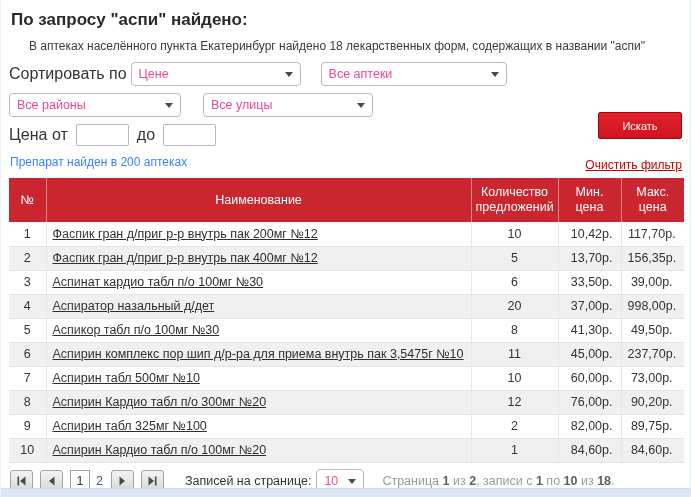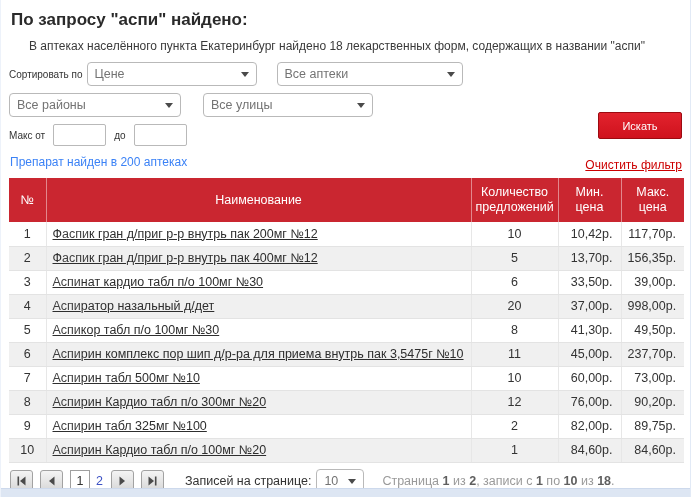--- a/index.html
+++ b/index.html
@@ -7,23 +7,23 @@
   body { font-family:"Liberation Sans","DejaVu Sans",sans-serif; }
   .page { position:relative; width:691px; height:497px; background:#fff; overflow:hidden;
           border-left:1px solid #edf2fa; border-right:1px solid #e2eaf6; }
   .content { padding:8px; }
 
   .title { font-size:17px; font-weight:bold; color:#2a2a2a; margin:2px 0 0 2px; }
   .subtitle { font-size:12px; color:#3a3a3a; margin:9px 0 0 20px; }
 
   .filters { position:relative; margin-top:9px; }
   .frow { display:flex; align-items:center; margin-top:7px; }
-  .flabel { font-size:10px; color:#333; }
+  .flabel { font-size:16px; color:#333; }
   .sel { position:relative; height:24px; background:#fff; border:1px solid #b9b9b9; border-radius:4px;
-         font-size:12.5px; color:#737373; line-height:22px; padding:0 20px 0 7px; cursor:pointer; }
+         font-size:12.5px; color:#ec4899; line-height:22px; padding:0 20px 0 7px; cursor:pointer; }
   .sel .arrow { position:absolute; right:7px; top:9px; width:0; height:0;
                 border-left:4px solid transparent; border-right:4px solid transparent; border-top:5px solid #4a4a4a; }
   .sel-sort { width:170px; margin-left:4px; }
   .sel-pharm { width:186px; margin-left:20px; }
   .sel-district { width:172px; }
   .sel-street { width:170px; margin-left:22px; }
   .price-input { width:53px; height:22px; border:1px solid #b9b9b9; border-radius:2px; margin:0 8px;
                  font-size:12px; padding:0 4px; color:#333; }
   .found { font-size:12px; color:#3b82f6; margin-top:9px; margin-left:1px; }
 
@@ -36,21 +36,21 @@
   table.results col.c-num { width:37px; }
   table.results col.c-offers { width:87px; }
   table.results col.c-min { width:63px; }
   table.results col.c-max { width:63px; }
   thead th { background:#ca2630; color:#fff; font-weight:normal; font-size:12.5px; text-align:center;
              vertical-align:middle; height:44px; padding:2px 4px; line-height:15px;
              border-right:1px solid rgba(255,255,255,.45); }
   thead th:last-child { border-right:none; }
   tbody td { height:24px; border-bottom:1px solid #e3e3e3; border-right:1px solid #e7e7e7; color:#333;
              padding:0 6px; vertical-align:middle; }
-  tbody td:last-child { border-right:none; }
+  tbody td:last-child { border-right:none;text-align:center; }
   tbody tr:nth-child(even) td { background:#f0f0f0; }
   td.num, td.offers { text-align:center; }
   td.min, td.max { text-align:right; padding-right:8px; }
   td.name a { color:#2e2e2e; text-decoration:underline; cursor:pointer; }
   td.name a .hl { color:#404040; }
 
   .pager { display:flex; align-items:center; margin:5px 0 0 1px; height:26px; }
   .pg-btn { width:23px; height:22px; display:flex; align-items:center; justify-content:center;
             background:linear-gradient(#f4f4f4,#d7d7d7); border:1px solid #a2a2a2; border-radius:3px;
             margin-right:7px; cursor:pointer; }
@@ -89,21 +89,21 @@
         <div class="sel sel-district">
           <span>Все районы</span>
           <span class="arrow"></span>
         </div>
         <div class="sel sel-street">
           <span>Все улицы</span>
           <span class="arrow"></span>
         </div>
       </div>
       <div class="frow">
-        <span class="flabel">Макс от</span>
+        <span class="flabel">Цена от</span>
         <input class="price-input" type="text" style="">
         <span class="flabel">до</span>
         <input class="price-input" type="text" style="">
       </div>
       <div class="found">Препарат найден в 200 аптеках</div>
       <button class="search-btn">Искать</button>
       <a class="clear-link">Очистить фильтр</a>
     </div>
 
     <table class="results">

